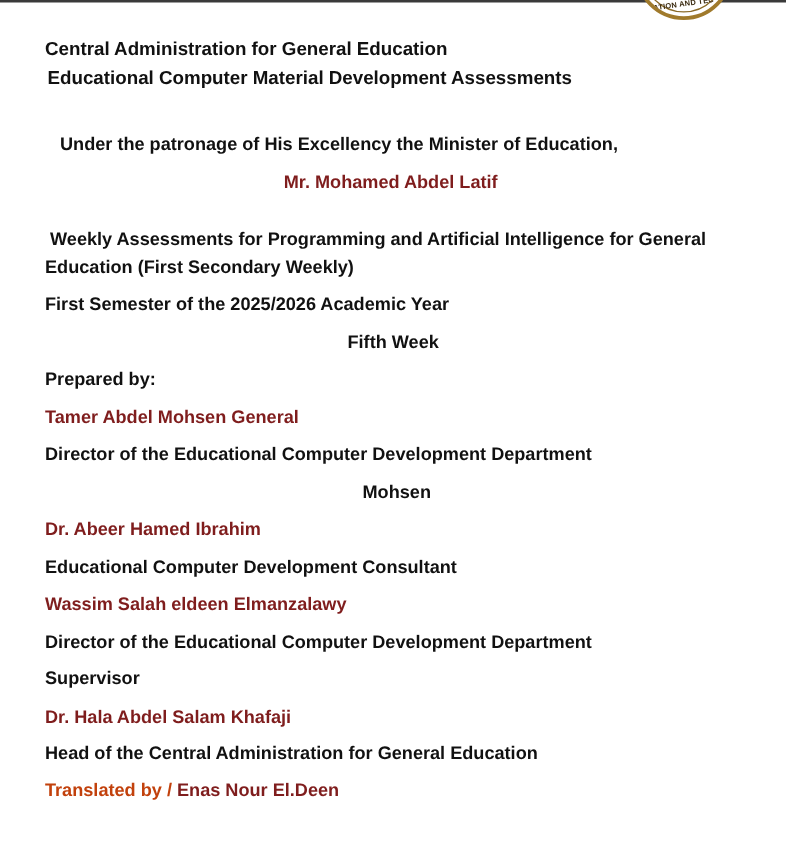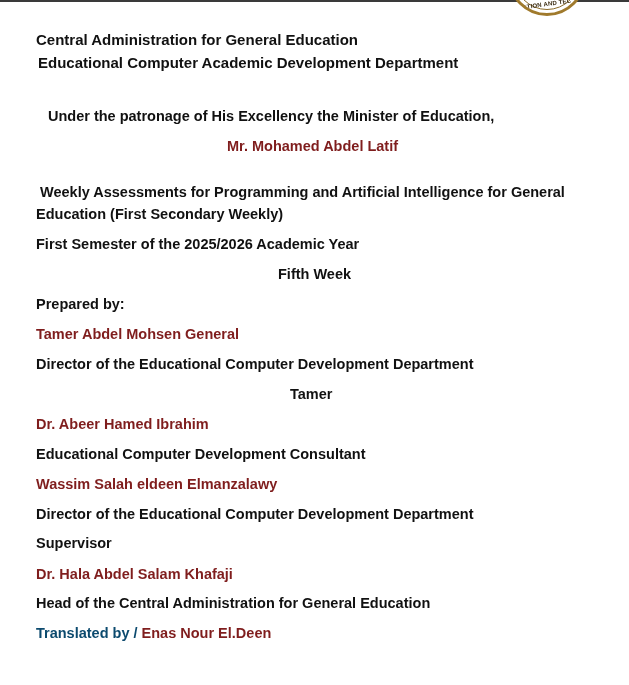--- a/index.html
+++ b/index.html
@@ -59,49 +59,49 @@
     .small {
       font-size: 15px;
     }
     .big {
       font-size: 14.5px;
     }
     .red {
       color: #7f1d1d;
     }
     .black {
-      color: #0c4a6e;
+      color: #c2410c;
     }
   </style>
 </head>
 <body>
 
 <div class="top-bar"></div>
 
 <div class="seal">
   <div class="inner-ring"></div>
   <div class="seal-text">ATION AND TEC</div>
 </div>
 
 <div class="line small" style="left:36px; top:31px;">Central Administration for General Education</div>
-<div class="line small" style="left:38px; top:54px;">Educational Computer Academic Development Department</div>
+<div class="line small" style="left:38px; top:54px;">Educational Computer Material Development Assessments</div>
 
 <div class="line big" style="left:48px; top:108px;text-align:center;">Under the patronage of His Excellency the Minister of Education,</div>
 <div class="line big red" style="left:227px; top:138px;">Mr. Mohamed Abdel Latif</div>
 
 <div class="line big" style="left:36px; top:184px; white-space:pre;text-align:center;"> Weekly Assessments for Programming and Artificial Intelligence for General</div>
 <div class="line big" style="left:36px; top:206px;">Education (First Secondary Weekly)</div>
 <div class="line big" style="left:36px; top:236px;">First Semester of the 2025/2026 Academic Year</div>
 <div class="line big" style="left:278px; top:266px;">Fifth Week</div>
 
 <div class="line big" style="left:36px; top:296px;">Prepared by:</div>
 <div class="line big red" style="left:36px; top:326px;">Tamer Abdel Mohsen General</div>
 <div class="line big" style="left:36px; top:356px;">Director of the Educational Computer Development Department</div>
 
-<div class="line big" style="left:290px; top:386px;">Tamer</div>
+<div class="line big" style="left:290px; top:386px;">Mohsen</div>
 <div class="line big red" style="left:36px; top:416px;">Dr. Abeer Hamed Ibrahim</div>
 <div class="line big" style="left:36px; top:446px;">Educational Computer Development Consultant</div>
 <div class="line big red" style="left:36px; top:476px;">Wassim Salah eldeen Elmanzalawy</div>
 <div class="line big" style="left:36px; top:506px;">Director of the Educational Computer Development Department</div>
 
 <div class="line big" style="left:36px; top:535px;">Supervisor</div>
 <div class="line big red" style="left:36px; top:566px;">Dr. Hala Abdel Salam Khafaji</div>
 <div class="line big" style="left:36px; top:595px;">Head of the Central Administration for General Education</div>
 
 <div class="line big" style="left:36px; top:625px;">

